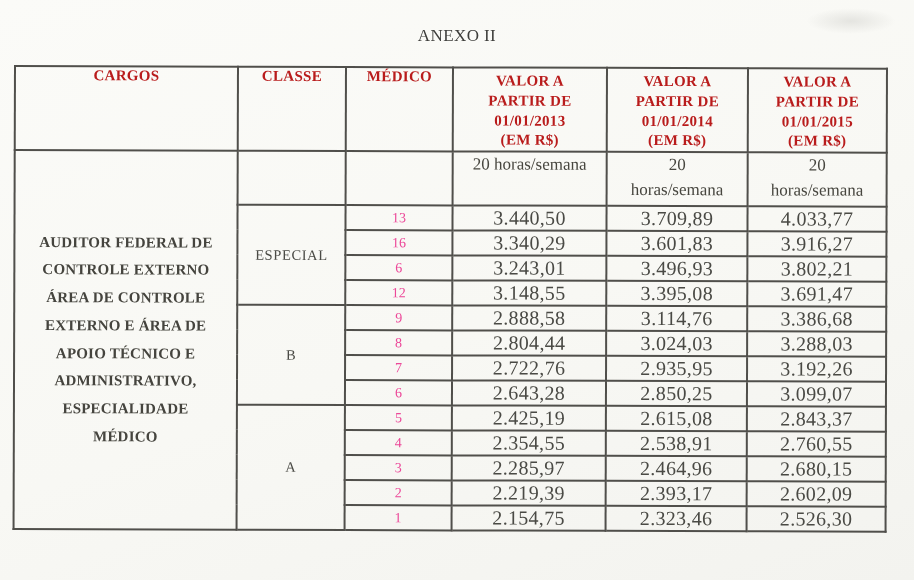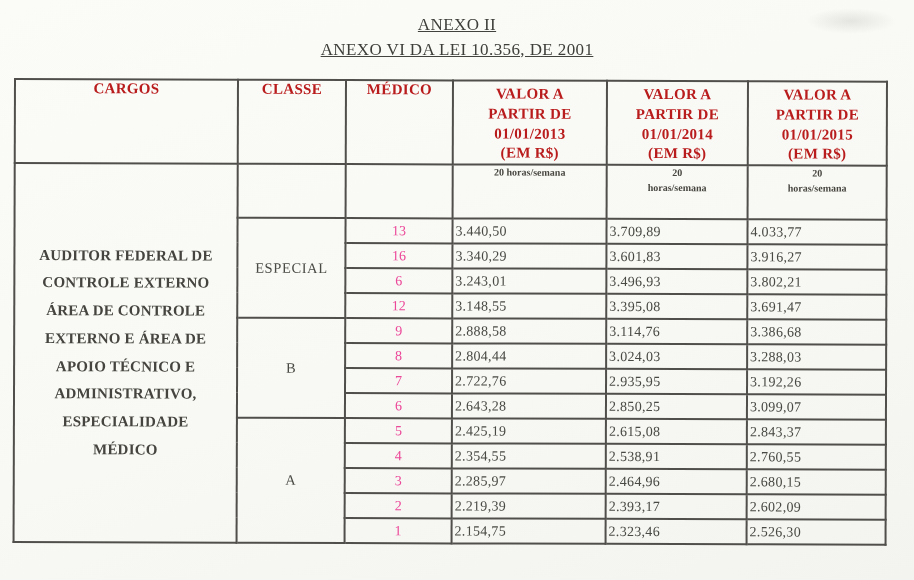--- a/index.html
+++ b/index.html
@@ -13,24 +13,23 @@
     background: linear-gradient(160deg, #fbfbf8 0%, #f8f8f4 55%, #f3f3ef 100%);
     font-family: "Liberation Serif", "DejaVu Serif", serif;
     color: #42423f;
   }
   .page {
     position: relative;
     width: 914px;
     height: 580px;
   }
   .titles {
-    padding-top: 13px;
+    padding-top: 24px;
     text-align: center;
     line-height: 1.45;
-    text-decoration: underline;
   }
   .title-line {
     font-size: 17px;
     letter-spacing: 0.4px;
     color: #3e3e3b;
   }
   table.salary {
     border-collapse: collapse;
     table-layout: fixed;
     width: 872px;
@@ -58,22 +57,22 @@
     color: #b91c1c;
   }
   th.col-head.multiline {
     line-height: 1.32;
     padding-top: 3px;
     text-align: center;
   }
   .pre { white-space: pre-line; }
 
   td.hours-cell {
-    font-size: 10px;
-    font-weight: bold;
+    font-size: 17px;
+    font-weight: normal;
     text-align: center;
     vertical-align: top;
     padding-top: 3px;
     line-height: 1.45;
     color: #47463f;
   }
   td.cargo-cell {
     font-size: 15px;
     font-weight: bold;
     text-align: center;
@@ -91,21 +90,22 @@
     color: #4a4a45;
     border-radius: 11px;
   }
   td.padrao-cell {
     font-size: 14px;
     text-align: center;
     vertical-align: middle;
     color: #ec4899;
   }
   td.valor-cell {
-    font-size: 14px;
+    font-size: 20px;
+    text-align: center;
     vertical-align: middle;
     letter-spacing: 0.3px;
     color: #4a4a45;
   }
   
   .scan-smudge {
     position: absolute;
     top: 8px;
     right: 18px;
     width: 90px;
@@ -115,21 +115,20 @@
   }
 </style>
 </head>
 <body>
 
 <div class="page">
   <div class="scan-smudge"></div>
 
   <div class="titles">
     <div class="title-line">ANEXO II</div>
-    <div class="title-line">ANEXO VI DA LEI 10.356, DE 2001</div>
   </div>
 
   <table class="salary">
     <colgroup>
       <col style="width:223px">
       <col style="width:108px">
       <col style="width:107px">
       <col style="width:154px">
       <col style="width:141px">
       <col style="width:139px">

